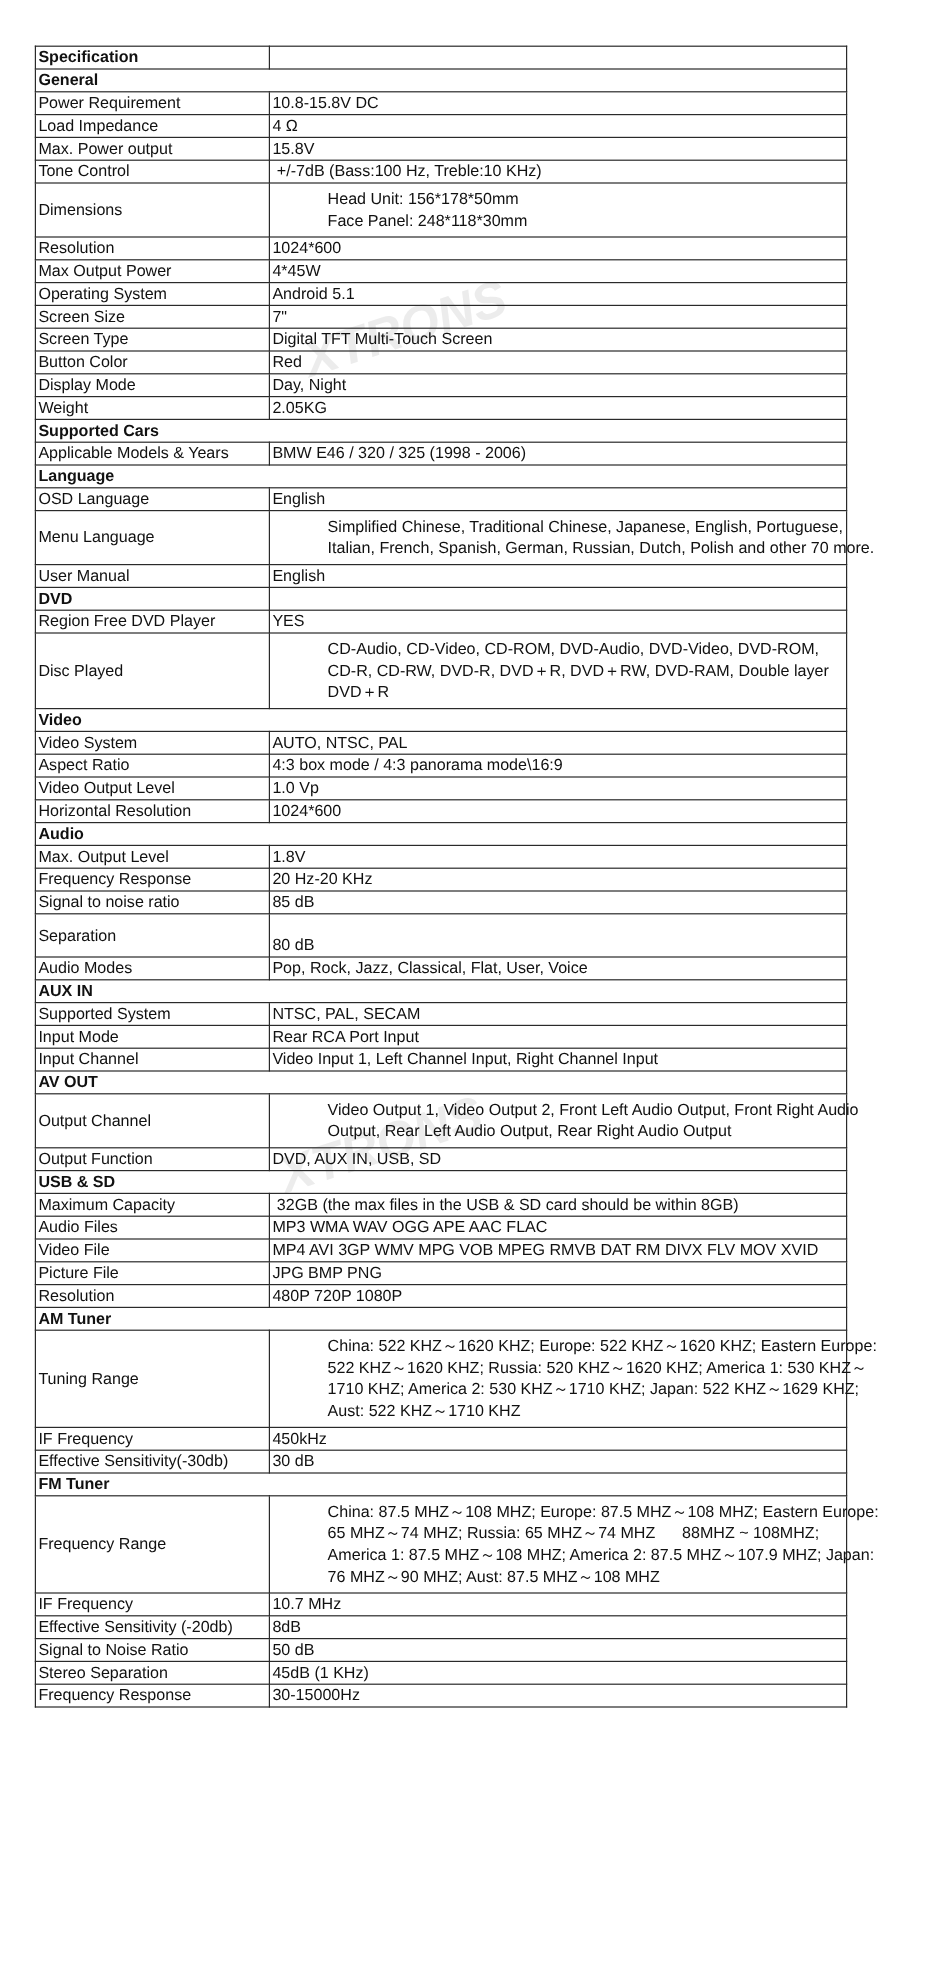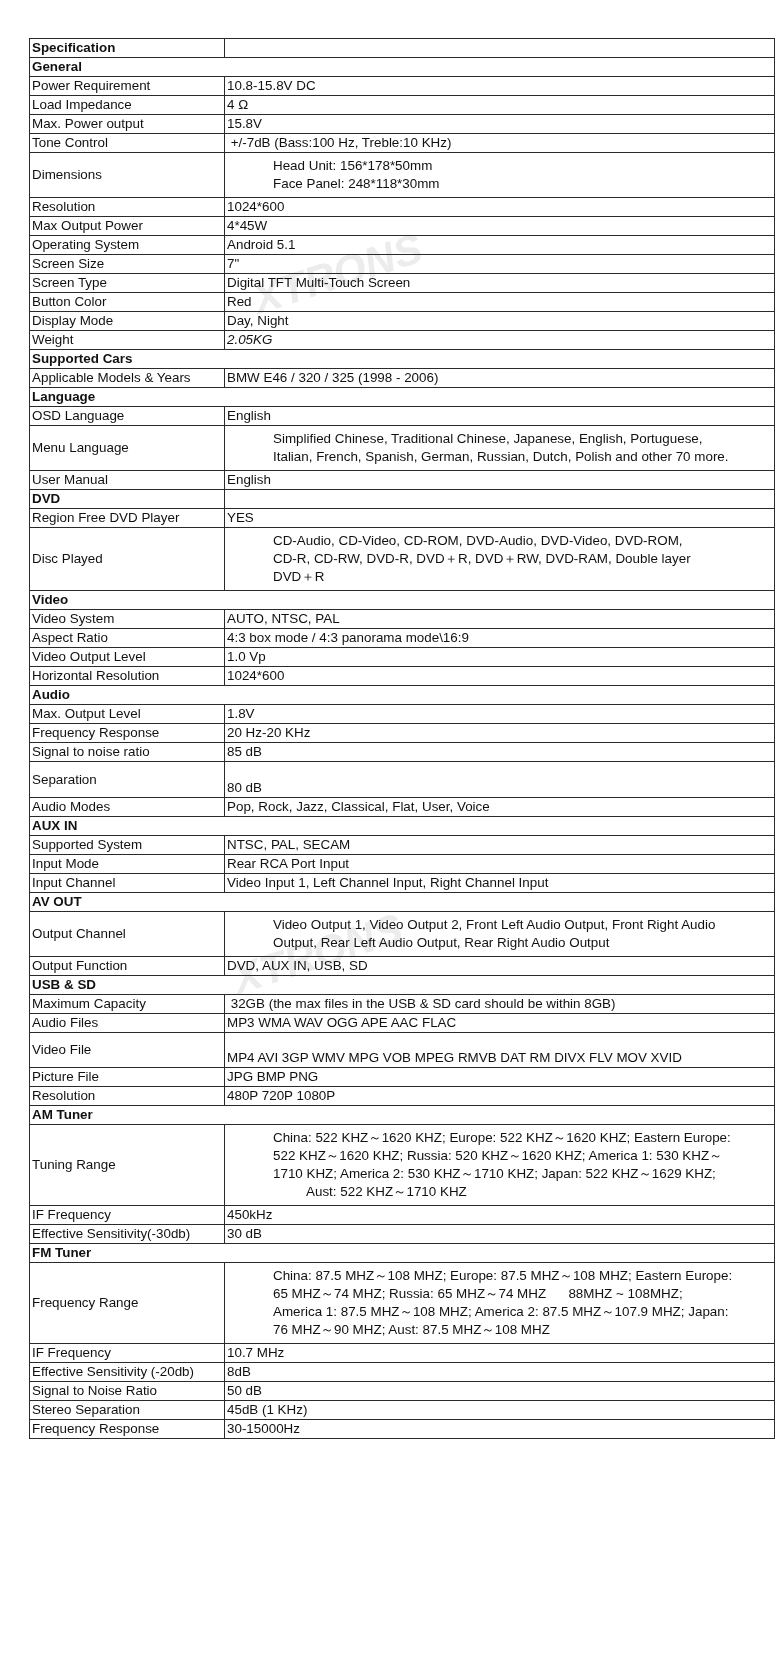--- a/index.html
+++ b/index.html
@@ -1,18 +1,18 @@
 <!DOCTYPE html>
 <html><head>
 <meta charset="utf-8">
 <style>
   html, body { margin: 0; padding: 0; background: #ffffff; }
   body { width: 776px; height: 1653px; position: relative; overflow: hidden;
          font-family: "Liberation Sans", sans-serif; color: #111; }
-  #spec-table { position: absolute; left: 29px; top: 38px; width: 746px;
+  #spec-table { position: absolute; left: 29px; top: 38px; width: 677px;
     border-collapse: collapse; table-layout: fixed; font-size: 13.4px; }
   #spec-table td { border: 1px solid #2a2a2a; padding: 0 2px; vertical-align: middle;
     line-height: 18px; height: 18px; }
   #spec-table td.label { width: 190px; }
   #spec-table tr.section td { font-weight: bold; }
   #spec-table td.value.multi { line-height: 18px; padding-top: 4px; padding-bottom: 4px; padding-left: 48px; }
   tr.tall2 td { height: 52px; }
   tr.tall1 td { height: 48px; }
   tr.tall3 td { height: 60px; }
   tr.tall4 td { height: 88px; }
@@ -104,21 +104,21 @@
       </tr>
       <tr>
         <td class="label">Display Mode</td>
         <td class="value">
           <span class="val-line" style="white-space: pre;">Day, Night</span>
         </td>
       </tr>
       <tr>
         <td class="label">Weight</td>
         <td class="value">
-          <span class="val-line" style="white-space: pre; font-style: italic;">2.05KG</span>
+          <span class="val-line" style="white-space: pre;">2.05KG</span>
         </td>
       </tr>
       <tr class="section">
         <td colspan="2">Supported Cars</td>
       </tr>
       <tr class="tall1">
         <td class="label">Applicable Models &amp; Years</td>
         <td class="value">
           <span class="val-line" style="white-space: pre;">BMW E46 / 320 / 325 (1998 - 2006)</span>
         </td>
@@ -271,21 +271,21 @@
       </tr>
       <tr>
         <td class="label">Audio Files</td>
         <td class="value">
           <span class="val-line" style="white-space: pre;">MP3 WMA WAV OGG APE AAC FLAC</span>
         </td>
       </tr>
       <tr>
         <td class="label">Video File</td>
         <td class="value">
-          <span class="val-line" style="white-space: pre; margin-top: 16px;">MP4 AVI 3GP WMV MPG VOB MPEG RMVB DAT RM DIVX FLV MOV XVID</span>
+          <span class="val-line" style="white-space: pre;">MP4 AVI 3GP WMV MPG VOB MPEG RMVB DAT RM DIVX FLV MOV XVID</span>
         </td>
       </tr>
       <tr>
         <td class="label">Picture File</td>
         <td class="value">
           <span class="val-line" style="white-space: pre;">JPG BMP PNG</span>
         </td>
       </tr>
       <tr>
         <td class="label">Resolution</td>
@@ -295,21 +295,21 @@
       </tr>
       <tr class="section">
         <td colspan="2">AM Tuner</td>
       </tr>
       <tr class="tall4">
         <td class="label">Tuning Range</td>
         <td class="value multi">
           <span class="val-line" style="white-space: pre;">China: 522 KHZ～1620 KHZ; Europe: 522 KHZ～1620 KHZ; Eastern Europe:</span>
           <span class="val-line" style="white-space: pre;">522 KHZ～1620 KHZ; Russia: 520 KHZ～1620 KHZ; America 1: 530 KHZ～</span>
           <span class="val-line" style="white-space: pre;">1710 KHZ; America 2: 530 KHZ～1710 KHZ; Japan: 522 KHZ～1629 KHZ;</span>
-          <span class="val-line" style="white-space: pre; margin-left: 33px;">Aust: 522 KHZ～1710 KHZ</span>
+          <span class="val-line" style="white-space: pre;">Aust: 522 KHZ～1710 KHZ</span>
         </td>
       </tr>
       <tr>
         <td class="label">IF Frequency</td>
         <td class="value">
           <span class="val-line" style="white-space: pre;">450kHz</span>
         </td>
       </tr>
       <tr>
         <td class="label">Effective Sensitivity(-30db)</td>

